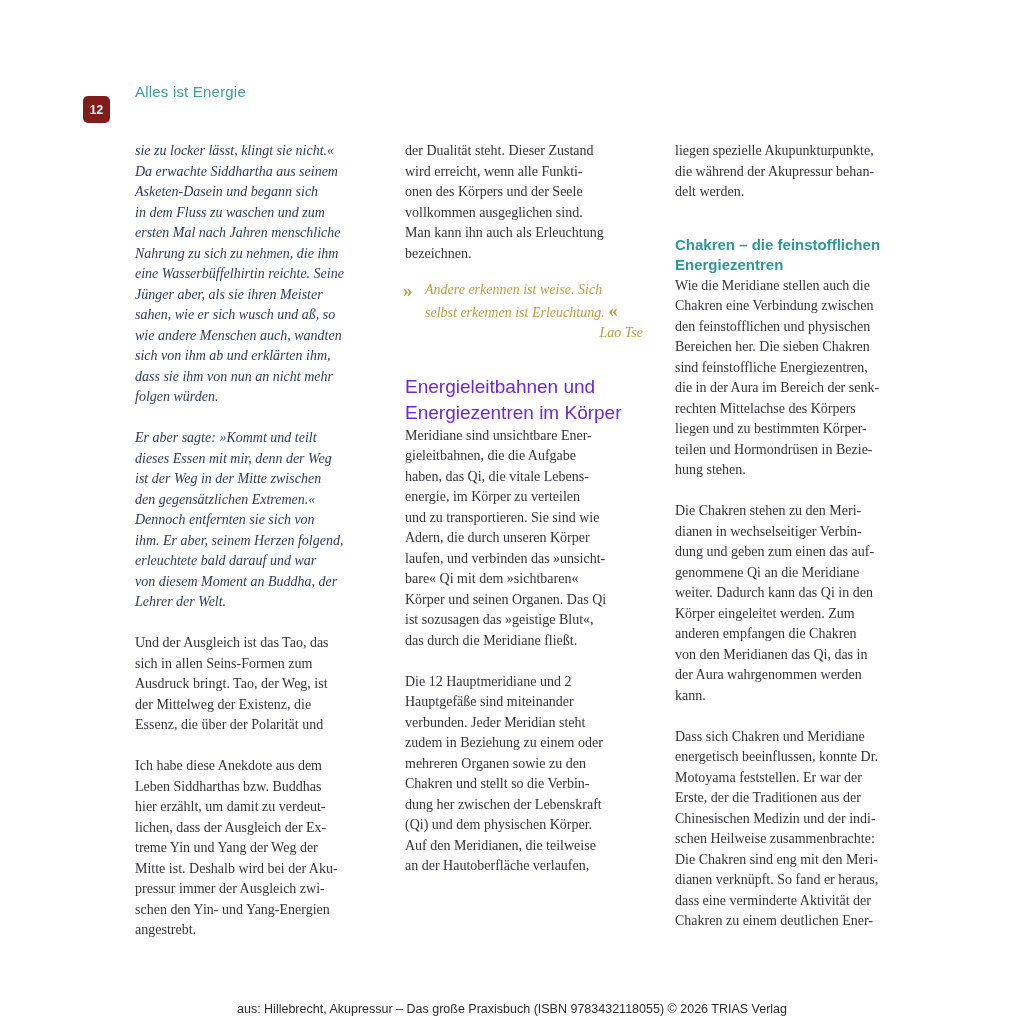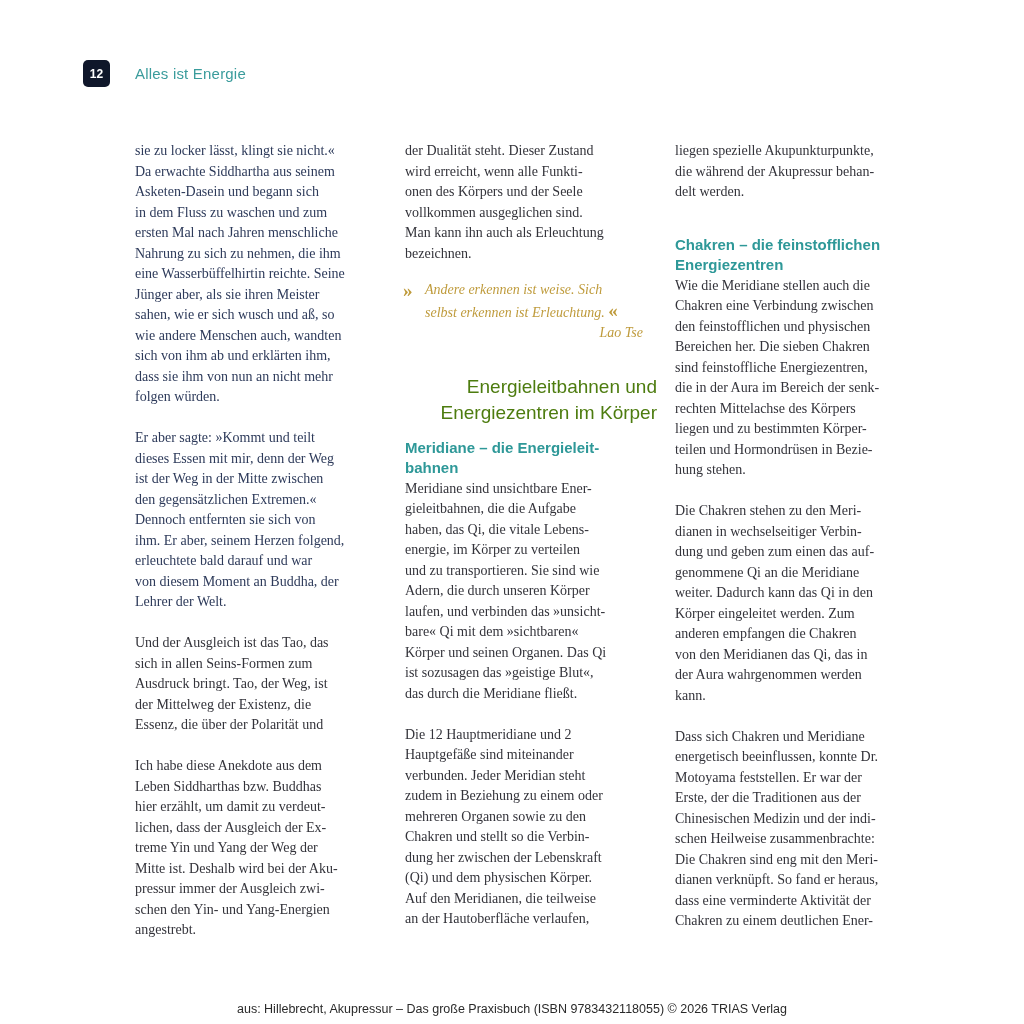--- a/index.html
+++ b/index.html
@@ -8,47 +8,48 @@
     background:#ffffff;
     font-family:"Liberation Serif", serif;
     position:relative;
     overflow:hidden;
   }
   .page { position:absolute; inset:0; background:#ffffff; }
 
   
   .page-header { position:absolute; left:83px; top:60px; display:flex; align-items:center; gap:25px; }
   .badge {
-    width:27px; height:27px; background:#0f172a; color:#ffffff; border-radius:5px;
+    width:27px; height:27px; background:#7f1d1d; color:#ffffff; border-radius:5px;
     display:flex; align-items:center; justify-content:center;
     font:700 12px "Liberation Sans", sans-serif;
+    margin-top:36px;
   }
   .chapter { font:400 15px "Liberation Sans", sans-serif; color:#3a9c9c; letter-spacing:.2px; }
 
   
   .col { position:absolute; top:141px; width:252px; font-size:14px; line-height:20.5px; color:#33333a; }
   .col1 { left:135px; }
   .col2 { left:405px; }
   .col3 { left:675px; }
 
   p.block { white-space:pre-line; }
   p.block + p.block { margin-top:20.5px; }
-  .story { color:#2d3a5a; }
+  .story { font-style:italic; color:#2d3a5a; }
 
   
   .quote { margin-top:16px; position:relative; padding-left:20px; color:#bf9b3c; font-style:italic; }
   .quote .qmark { font-style:normal; font-weight:700; font-size:19px; line-height:1; }
   .quote .qopen { position:absolute; left:-2px; top:1px; }
   .qtext { white-space:pre-line; }
   .qattr { text-align:right; padding-right:14px;font-style:italic; }
 
   
   .section-heading {
     font:400 19px/26px "Liberation Sans", sans-serif;
-    color:#4d7c0f; margin-top:30px; white-space:pre-line;text-align:right;
+    color:#6d28d9; margin-top:30px; white-space:pre-line;
   }
   .subheading {
     font:700 15px/20.5px "Liberation Sans", sans-serif;
     color:#2e9898; margin-top:12px; white-space:pre-line;
   }
   .col3 .subheading { margin-top:32px; }
   p.after-sub { }
 
   
   .page-footer {
@@ -115,22 +116,20 @@
 
     <div class="quote">
       <span class="qmark qopen">»</span>
       <div class="qtext"><span>Andere erkennen ist weise. Sich
 selbst erkennen ist Erleuchtung. </span><span class="qmark">«</span></div>
       <div class="qattr">Lao Tse</div>
     </div>
 
     <h2 class="section-heading">Energieleitbahnen und
 Energiezentren im Körper</h2>
-    <h3 class="subheading">Meridiane – die Energieleit-
-bahnen</h3>
 
     <p class="block after-sub">Meridiane sind unsichtbare Ener-
 gieleitbahnen, die die Aufgabe
 haben, das Qi, die vitale Lebens-
 energie, im Körper zu verteilen
 und zu transportieren. Sie sind wie
 Adern, die durch unseren Körper
 laufen, und verbinden das »unsicht-
 bare« Qi mit dem »sichtbaren«
 Körper und seinen Organen. Das Qi

